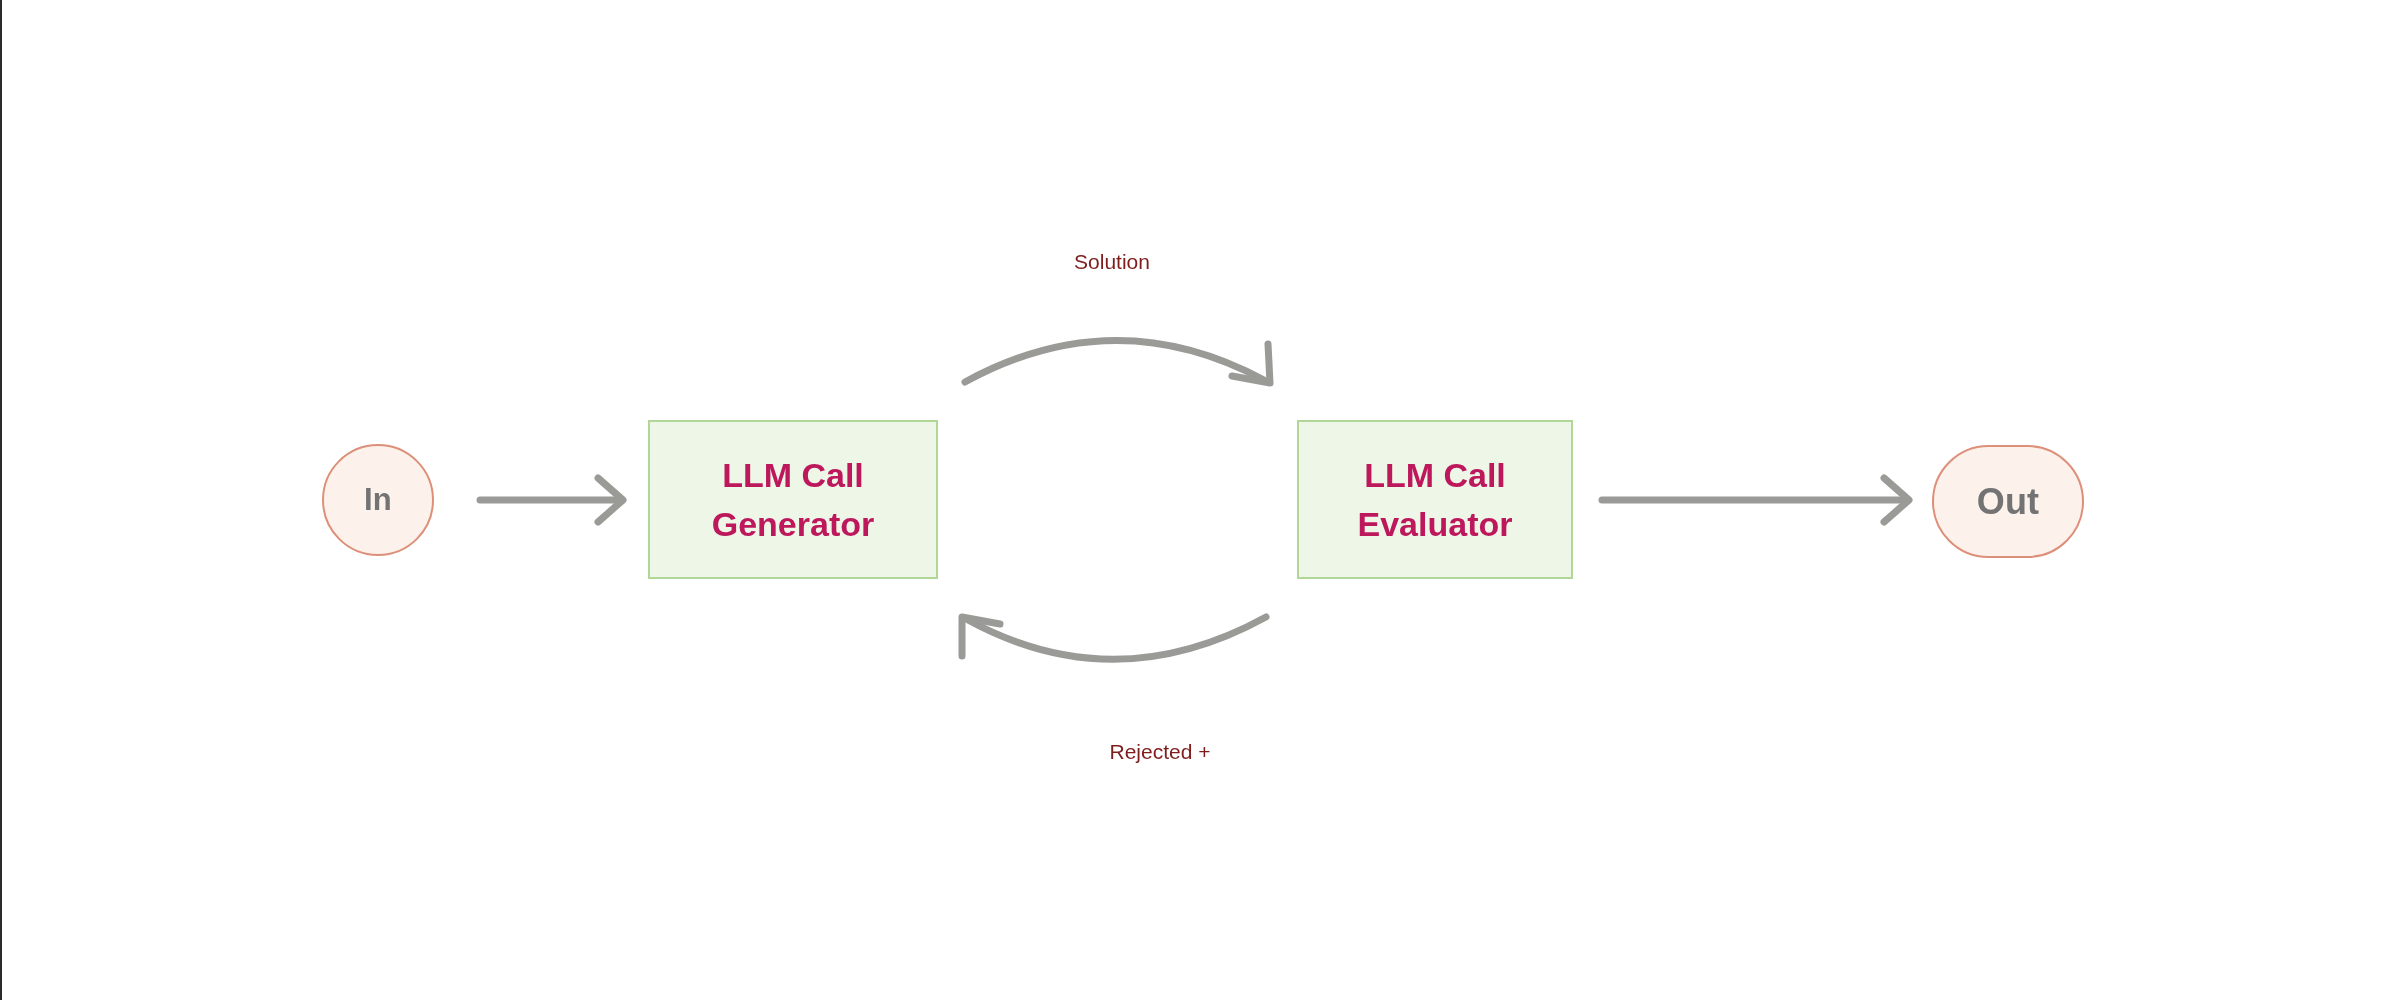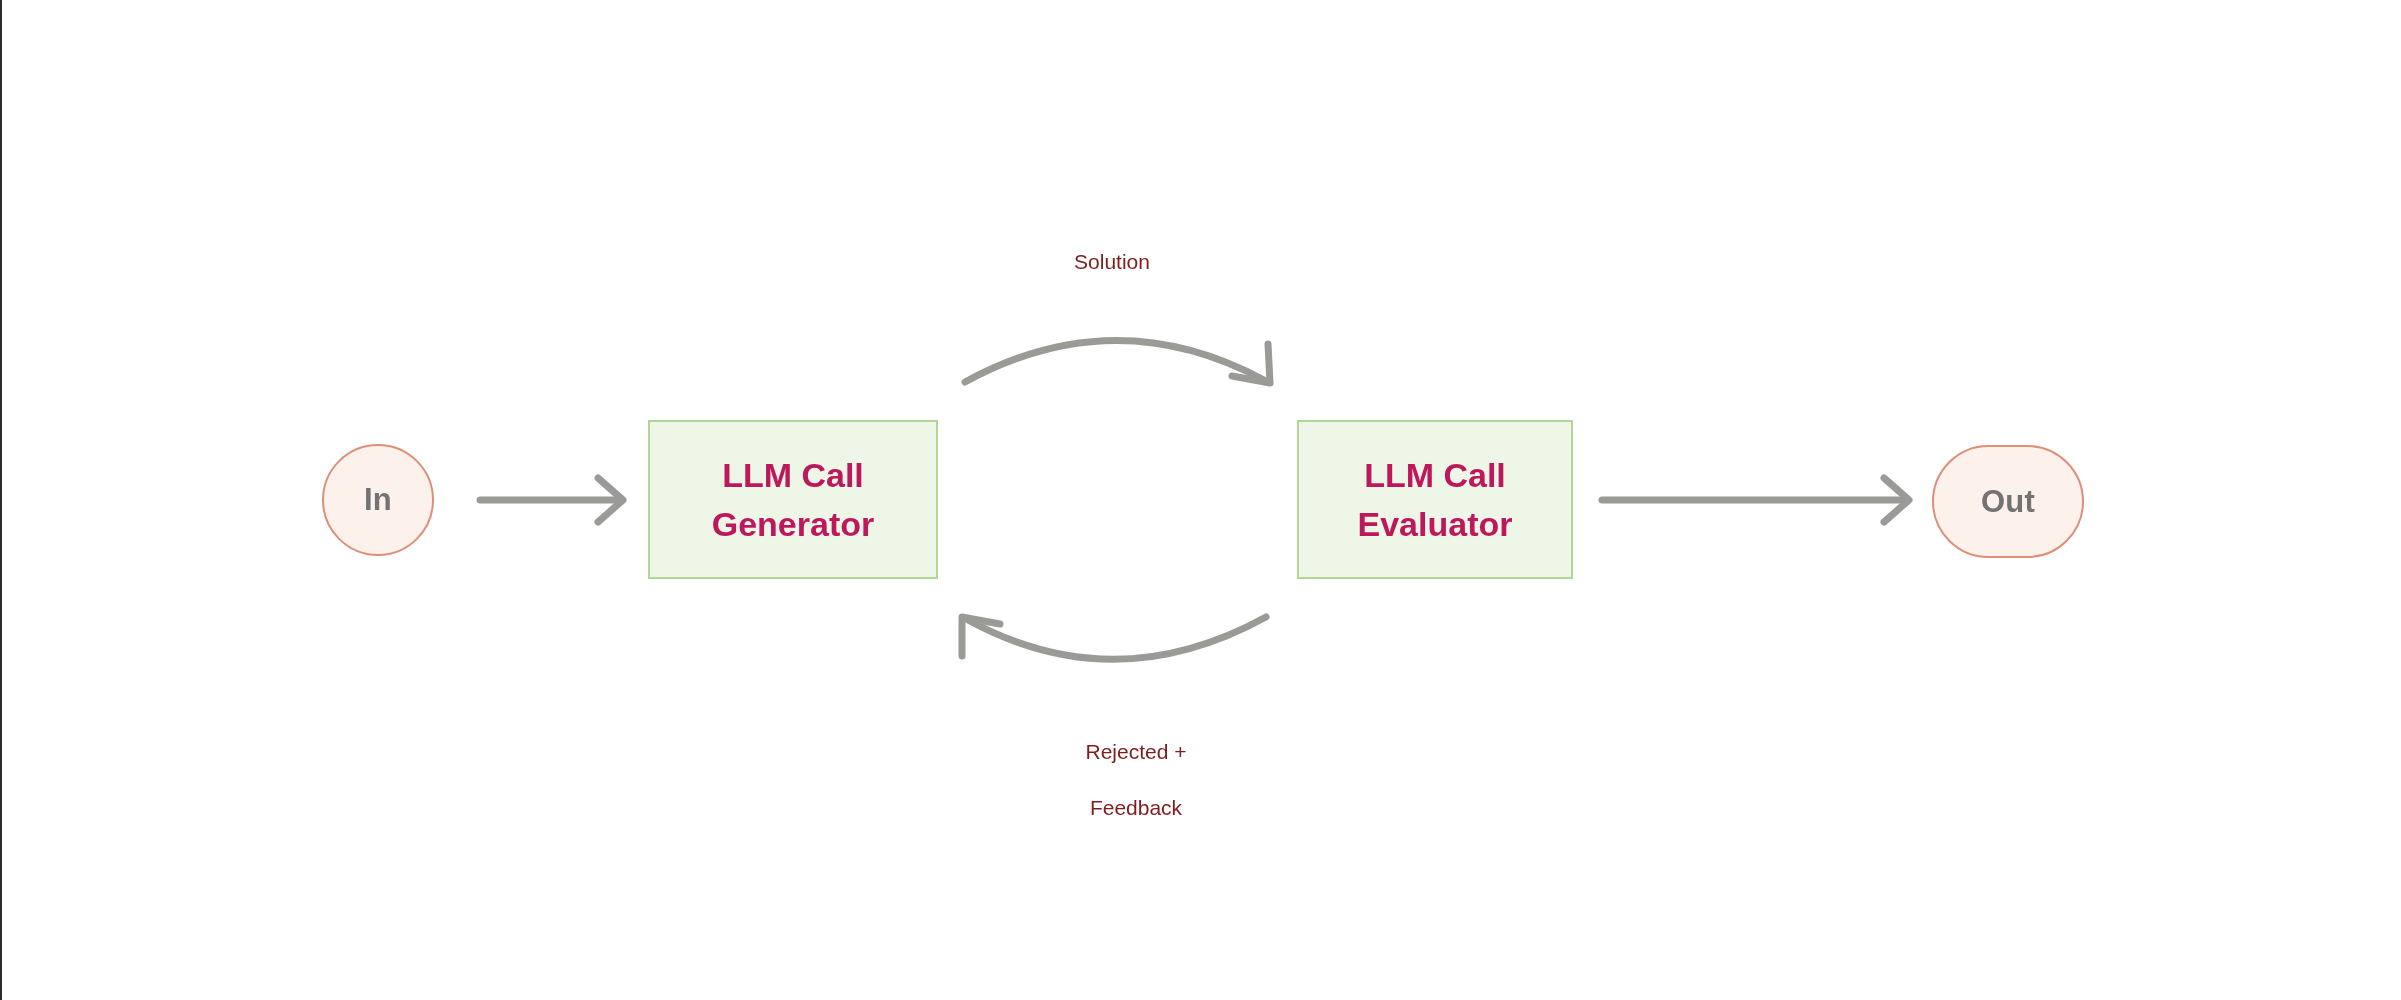--- a/index.html
+++ b/index.html
@@ -49,21 +49,21 @@
     height: 112px;
     border-radius: 50%;
     font-size: 31px;
   }
   #node-out {
     left: 1930px;
     top: 445px;
     width: 152px;
     height: 113px;
     border-radius: 57px;
-    font-size: 31px;
+    font-size: 36px;
   }
 
   
   .process {
     position: absolute;
     display: flex;
     flex-direction: column;
     align-items: center;
     justify-content: center;
     background: #eef6e8;
@@ -97,21 +97,21 @@
     line-height: 1.33;
     text-align: center;
     white-space: pre-line;
   }
   #label-solution {
     left: 920px;
     top: 248px;
     width: 380px;
   }
   #label-rejected {
-    left: 944px;
+    left: 968px;
     top: 710px;
     width: 380px;
   }
   #label-accepted {
     left: 1600px;
     top: 535px;
     width: 306px;
   }
 </style>
 </head>
@@ -159,17 +159,16 @@
   </div>
 
   <div class="terminal" id="node-out">
     <span>Out</span>
   </div>
 
   <div class="edge-label" id="label-solution">Solution</div>
 
   <div class="edge-label" id="label-rejected">
     <div>Rejected +</div>
-    <div>Feedback</div>
   </div>
 
 
 </div>
 
 </body></html>

